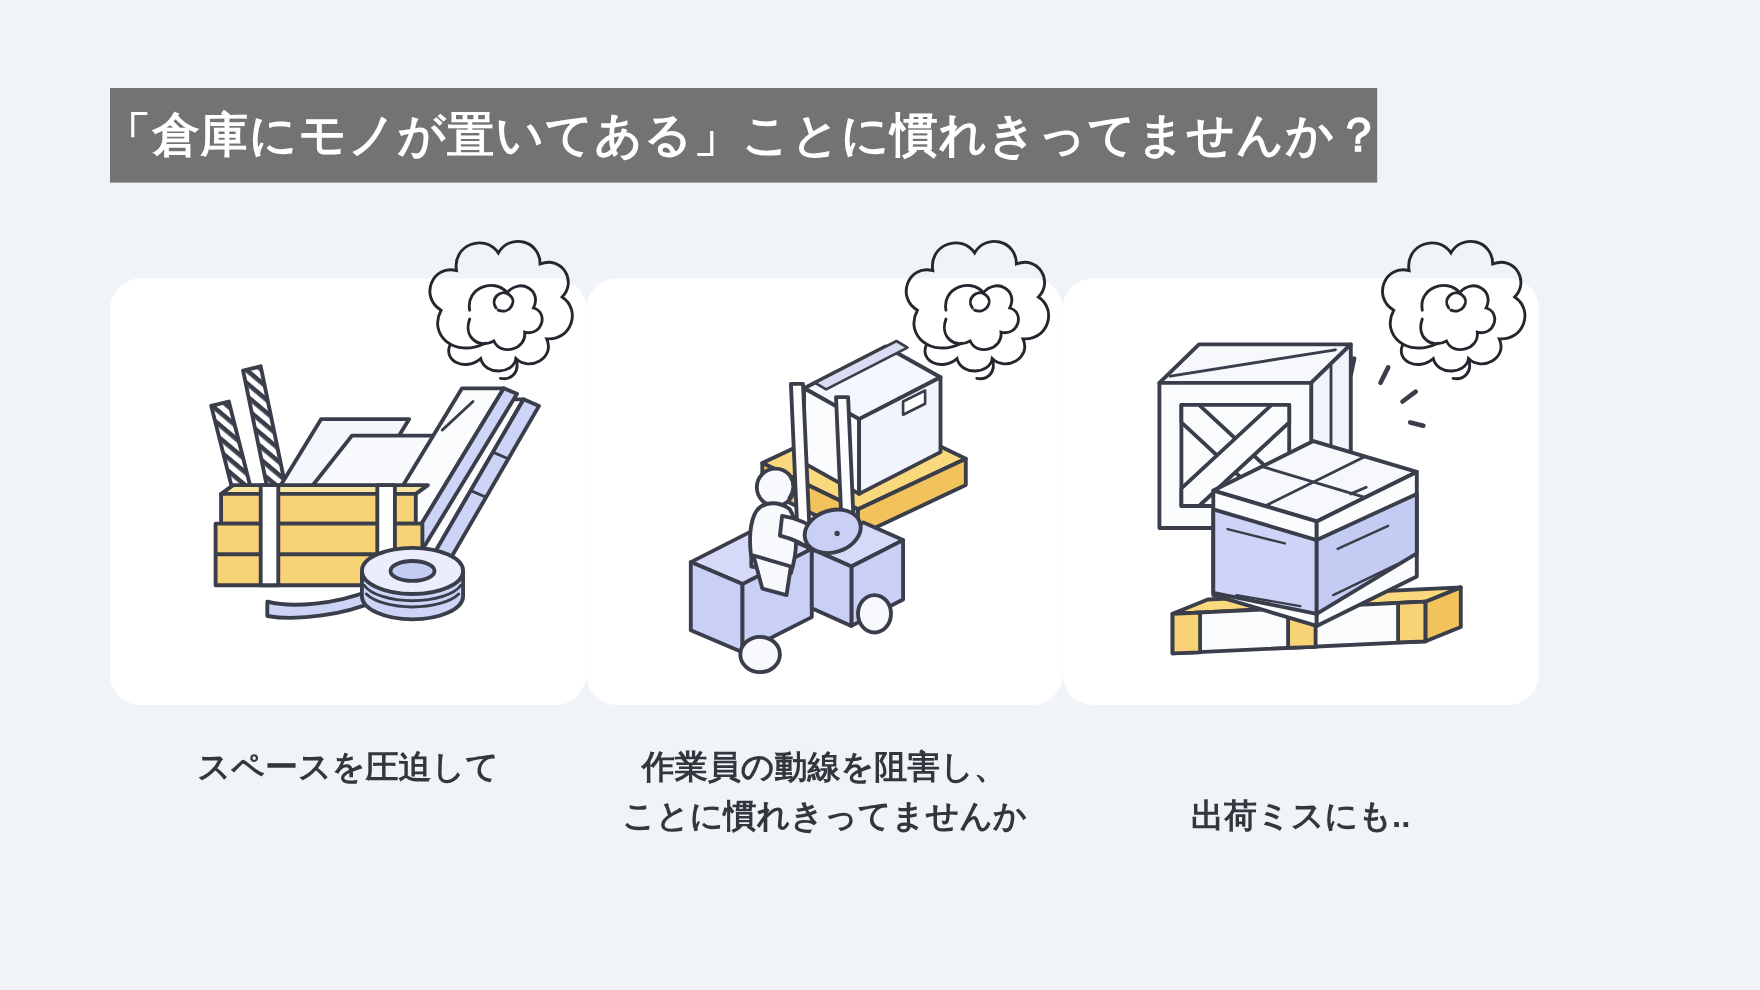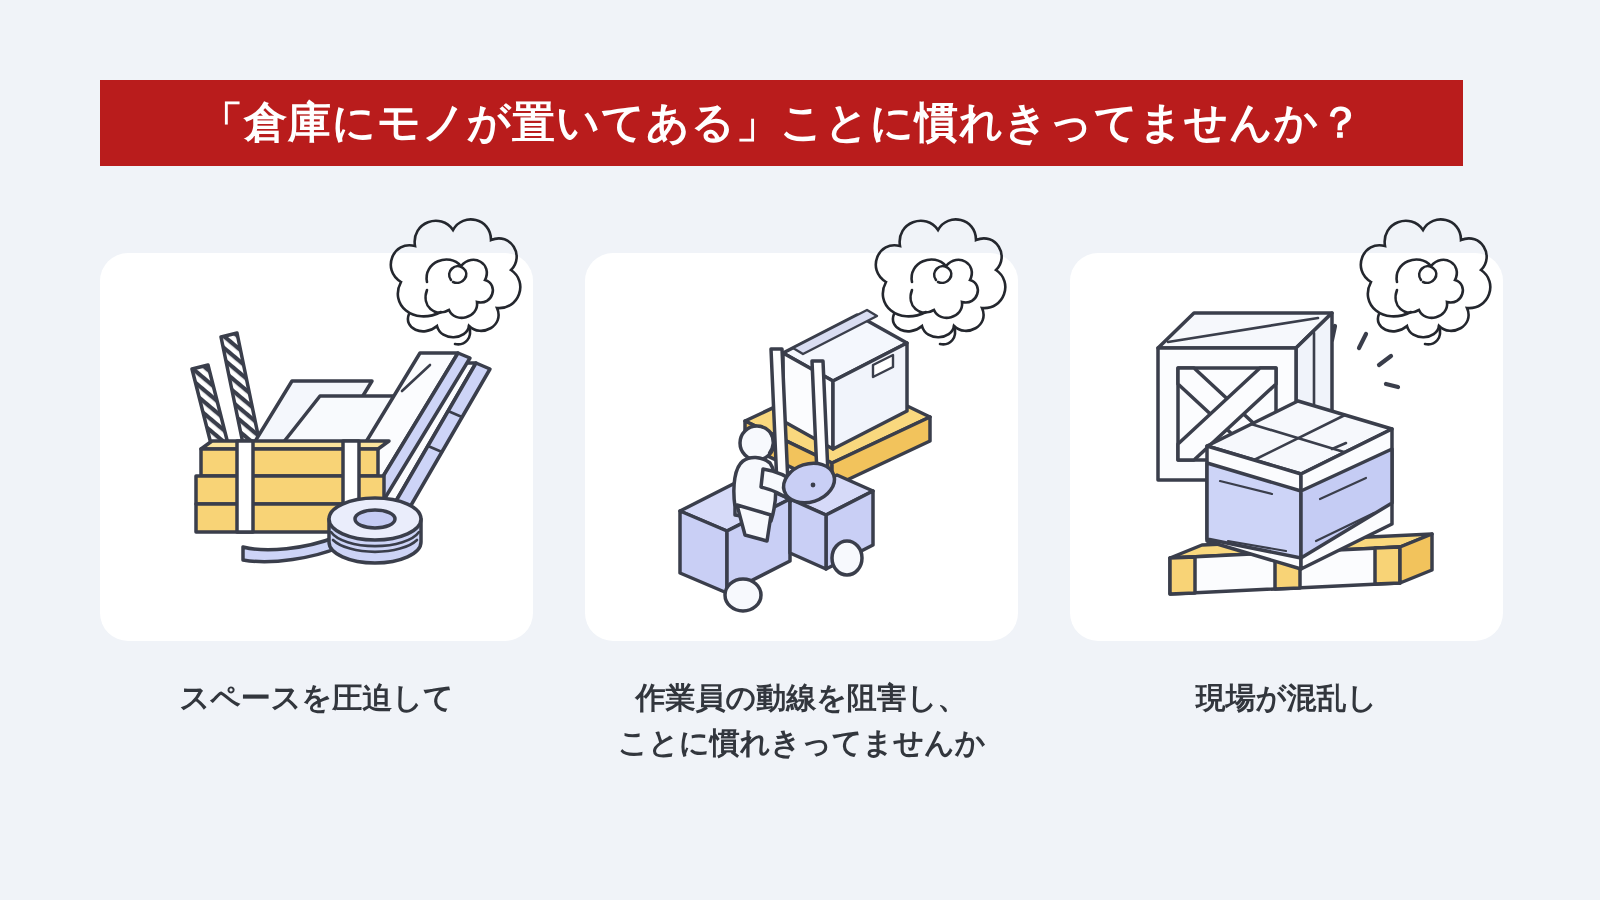--- a/index.html
+++ b/index.html
@@ -2,28 +2,28 @@
 <html><head>
 <meta charset="utf-8">
 <style>
   html,body{margin:0;padding:0;}
   body{
     width:1600px;height:900px;position:relative;overflow:hidden;
     background:#F0F3F8;
     font-family:"Liberation Sans","DejaVu Sans",sans-serif;
   }
   .banner{
-    position:absolute;left:100px;top:80px;width:1363px;height:86px;
-    background:#b91c1c;display:flex;align-items:center;justify-content:center;
+    position:absolute;left:100px;top:80px;width:1152px;height:86px;
+    background:#737373;display:flex;align-items:center;justify-content:center;
   }
   .banner-text{
     color:#FFFFFF;font-size:43px;font-weight:700;letter-spacing:1px;white-space:nowrap;
   }
   .cards{
-    position:absolute;left:100px;top:253px;display:flex;gap:52px;
+    position:absolute;left:100px;top:253px;display:flex;
   }
   .column{width:433px;display:flex;flex-direction:column;align-items:center;}
   .card{
     position:relative;width:433px;height:388px;background:#FFFFFF;border-radius:28px;
   }
   .illus{position:absolute;left:0;top:0;width:433px;height:388px;}
   .scribble{
     position:absolute;top:-33px;right:16px;width:132px;height:130px;overflow:visible;
   }
   .caption{
@@ -202,17 +202,18 @@
       <svg class="scribble" viewBox="0 0 132 130">
         <g fill="none" stroke="#24272E" stroke-width="2.6" stroke-linecap="round">
           <path d="M56,92 C28,106 4,84 16,62 C-4,50 8,20 30,26 C26,2 56,-8 68,10 C78,-8 106,-2 106,20 C126,12 140,36 126,50 C144,62 134,90 112,88 C120,106 96,118 84,106 C82,120 56,122 52,106 C38,118 18,108 24,94"></path>
           <path d="M42,62 C38,42 64,32 76,46 C88,32 108,44 100,60 C114,64 108,86 92,82 C94,98 70,104 64,90 C50,98 36,86 42,70"></path>
           <path d="M66,60 C60,52 70,42 78,48 C86,54 78,66 68,62"></path>
           <path d="M84,106 C88,118 80,126 70,124"></path>
         </g>
       </svg>
     </div>
     <div class="caption">
-      <span>現場が混乱し</span><br>
+      <br>
+      <span>出荷ミスにも..</span>
     </div>
   </div>
 
 </div>
 
 </body></html>

